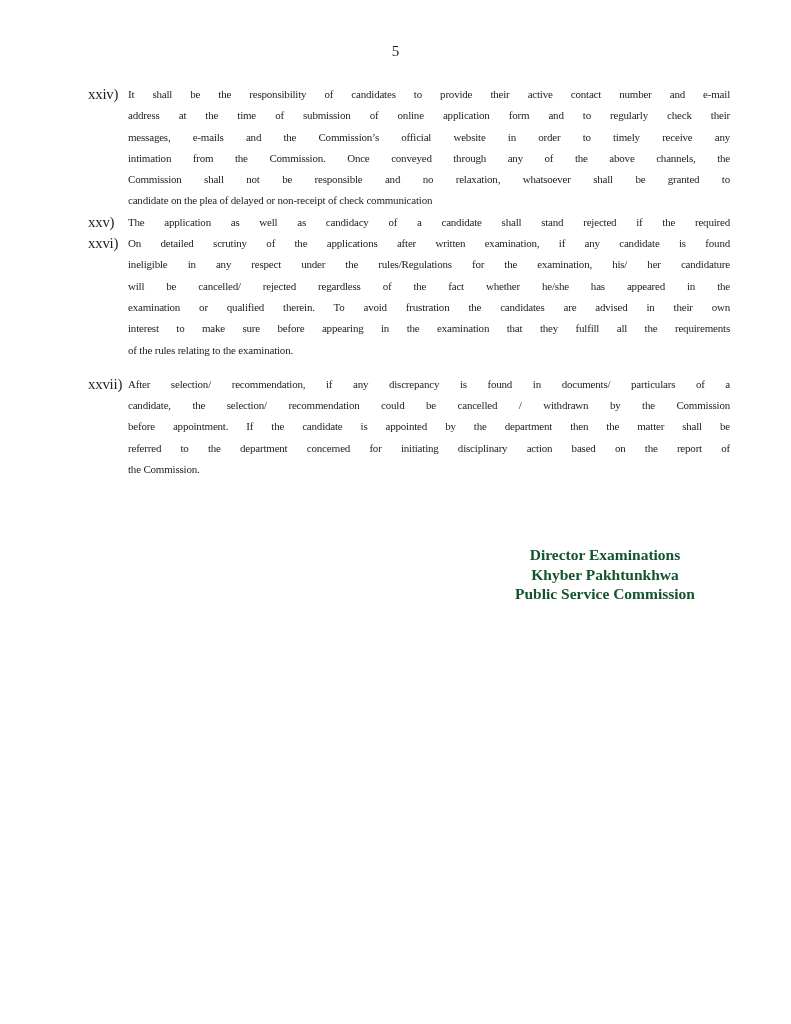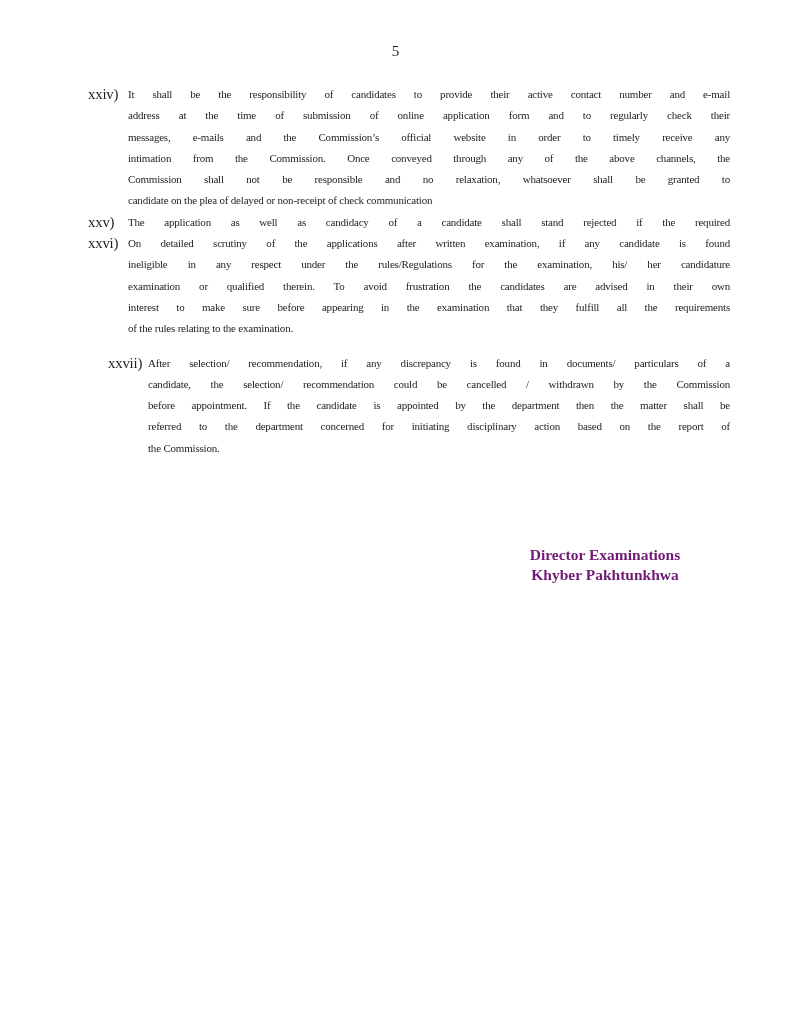--- a/index.html
+++ b/index.html
@@ -51,33 +51,32 @@
     letter-spacing: -0.2px;
     text-align: justify;
     text-align-last: justify;
   }
   .line.last {
     text-align: justify;
     text-align-last: left;
   }
   .item.spaced-before {
     margin-top: 13px;
-    margin-left: 20px;
   }
   .signature {
     position: absolute;
     top: 545px;
     left: 455px;
     width: 300px;
     text-align: center;
     font-weight: bold;
     font-size: 15.5px;
     line-height: 19.5px;
     letter-spacing: 0;
-    color: #701a75;
+    color: #14532d;
   }
 </style>
 </head>
 <body>
 
 <div class="page">
 
   <div class="page-number">5</div>
 
   <div class="content">
@@ -99,20 +98,21 @@
       <div class="item-body">
         <div class="line">The application as well as candidacy of a candidate shall stand rejected if the required</div>
       </div>
     </div>
 
     <div class="item">
       <div class="item-label">xxvi)</div>
       <div class="item-body">
         <div class="line">On detailed scrutiny of the applications after written examination, if any candidate is found</div>
         <div class="line">ineligible in any respect under the rules/Regulations for the examination, his/ her candidature</div>
+        <div class="line">will be cancelled/ rejected regardless of the fact whether he/she has appeared in the</div>
         <div class="line">examination or qualified therein. To avoid frustration the candidates are advised in their own</div>
         <div class="line">interest to make sure before appearing in the examination that they fulfill all the requirements</div>
         <div class="line last">of the rules relating to the examination.</div>
       </div>
     </div>
 
     <div class="item spaced-before">
       <div class="item-label">xxvii)</div>
       <div class="item-body">
         <div class="line">After selection/ recommendation, if any discrepancy is found in documents/ particulars of a</div>
@@ -121,15 +121,16 @@
         <div class="line">referred to the department concerned for initiating disciplinary action based on the report of</div>
         <div class="line last">the Commission.</div>
       </div>
     </div>
 
   </div>
 
   <div class="signature">
     <div>Director Examinations</div>
     <div>Khyber Pakhtunkhwa</div>
+    <div>Public Service Commission</div>
   </div>
 
 </div>
 
 </body></html>

